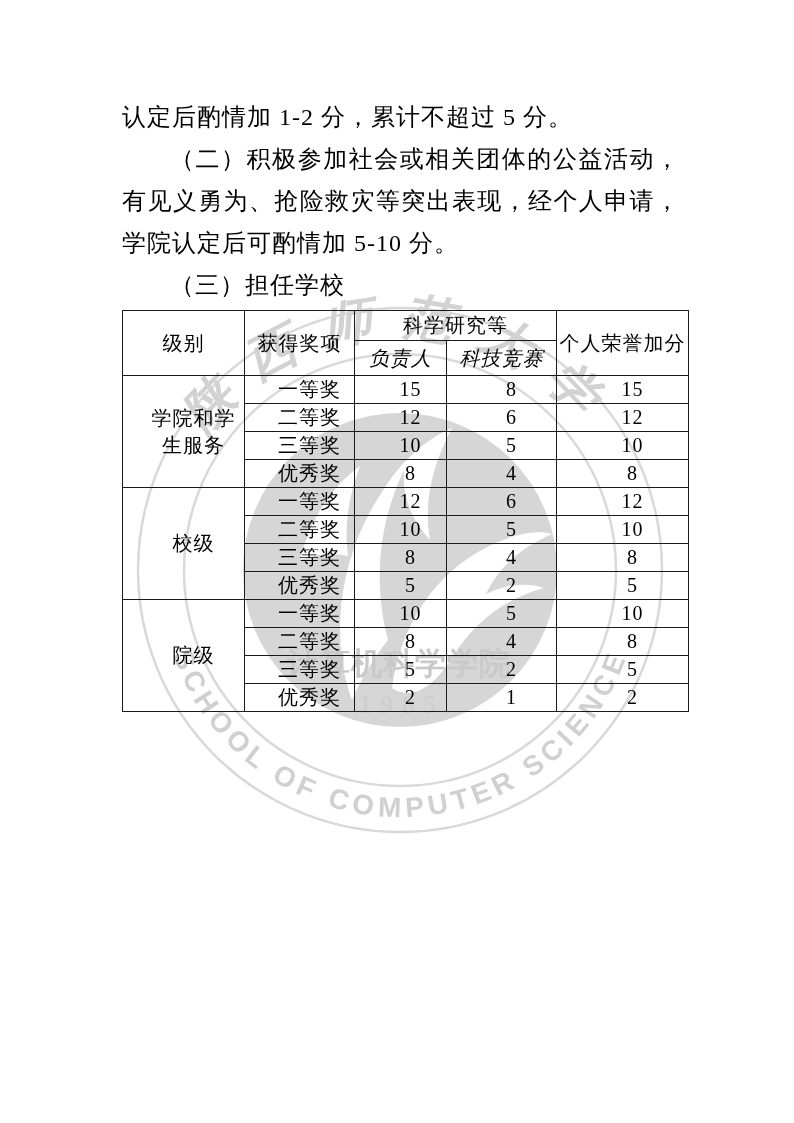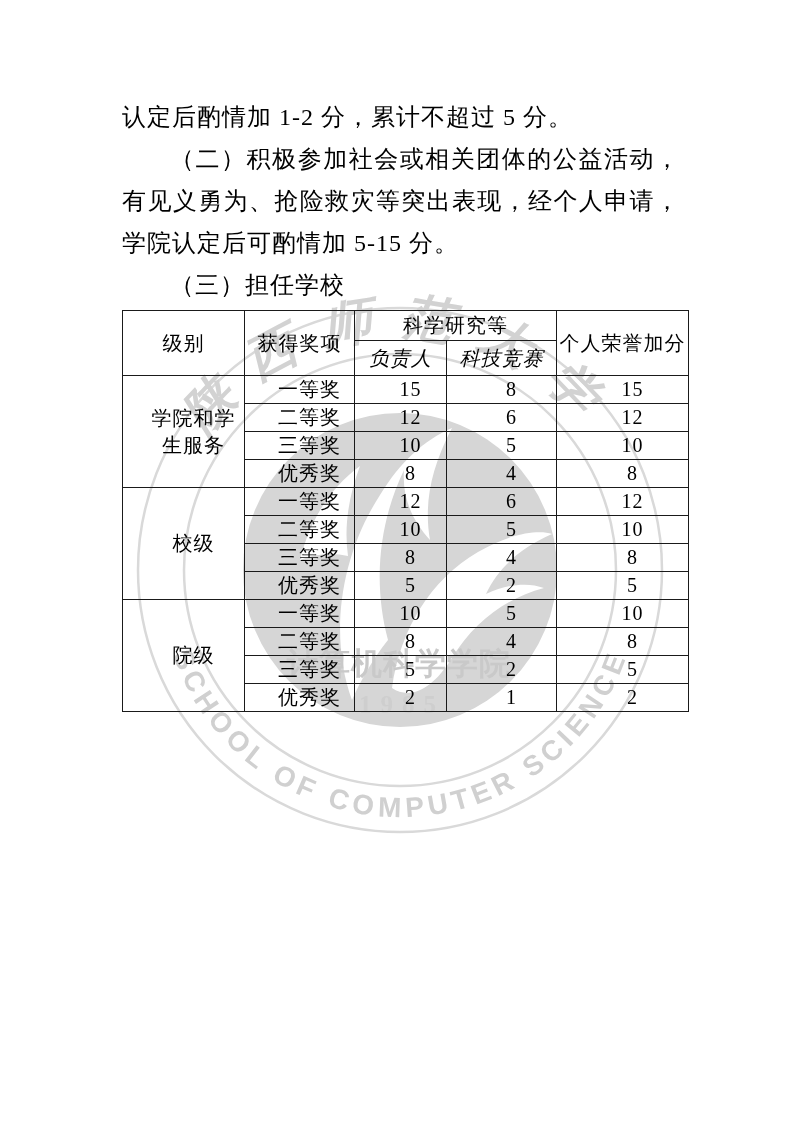--- a/index.html
+++ b/index.html
@@ -95,21 +95,21 @@
 
     <text x="399" y="674" text-anchor="middle" font-size="31" font-weight="bold" fill="#c9c9c9" letter-spacing="1">计算机科学学院</text>
 
     <text x="402" y="713" text-anchor="middle" font-size="25" font-weight="bold" fill="#cecece" letter-spacing="9">1985</text>
   </svg>
 
   <div class="content">
 
     <p class="para">认定后酌情加 1-2 分，累计不超过 5 分。</p>
 
-    <p class="para indent">（二）积极参加社会或相关团体的公益活动，有见义勇为、抢险救灾等突出表现，经个人申请，学院认定后可酌情加 5-15 分。</p>
+    <p class="para indent">（二）积极参加社会或相关团体的公益活动，有见义勇为、抢险救灾等突出表现，经个人申请，学院认定后可酌情加 5-10 分。</p>
 
     <p class="para indent">（三）担任学校</p>
 
     <table class="score-table">
       <colgroup>
         <col style="width:122px">
           <col style="width:110px">
           <col style="width:92px">
         <col style="width:110px">
           <col style="width:132px">

